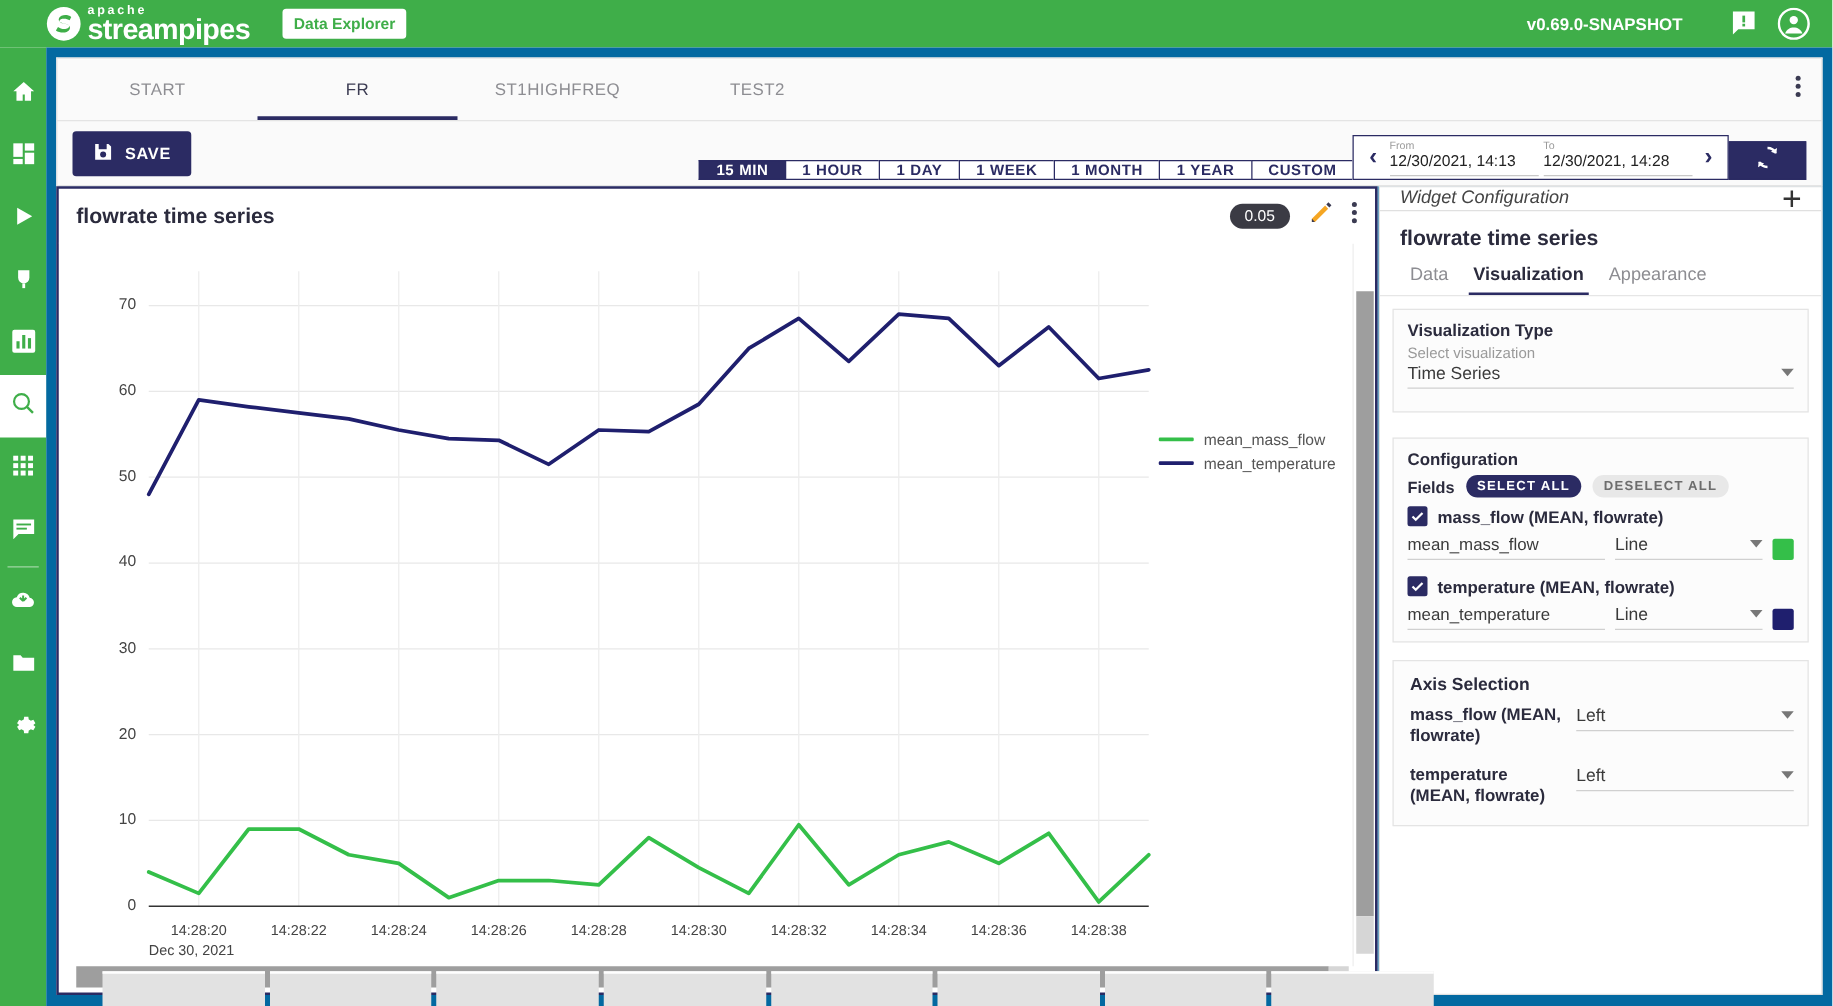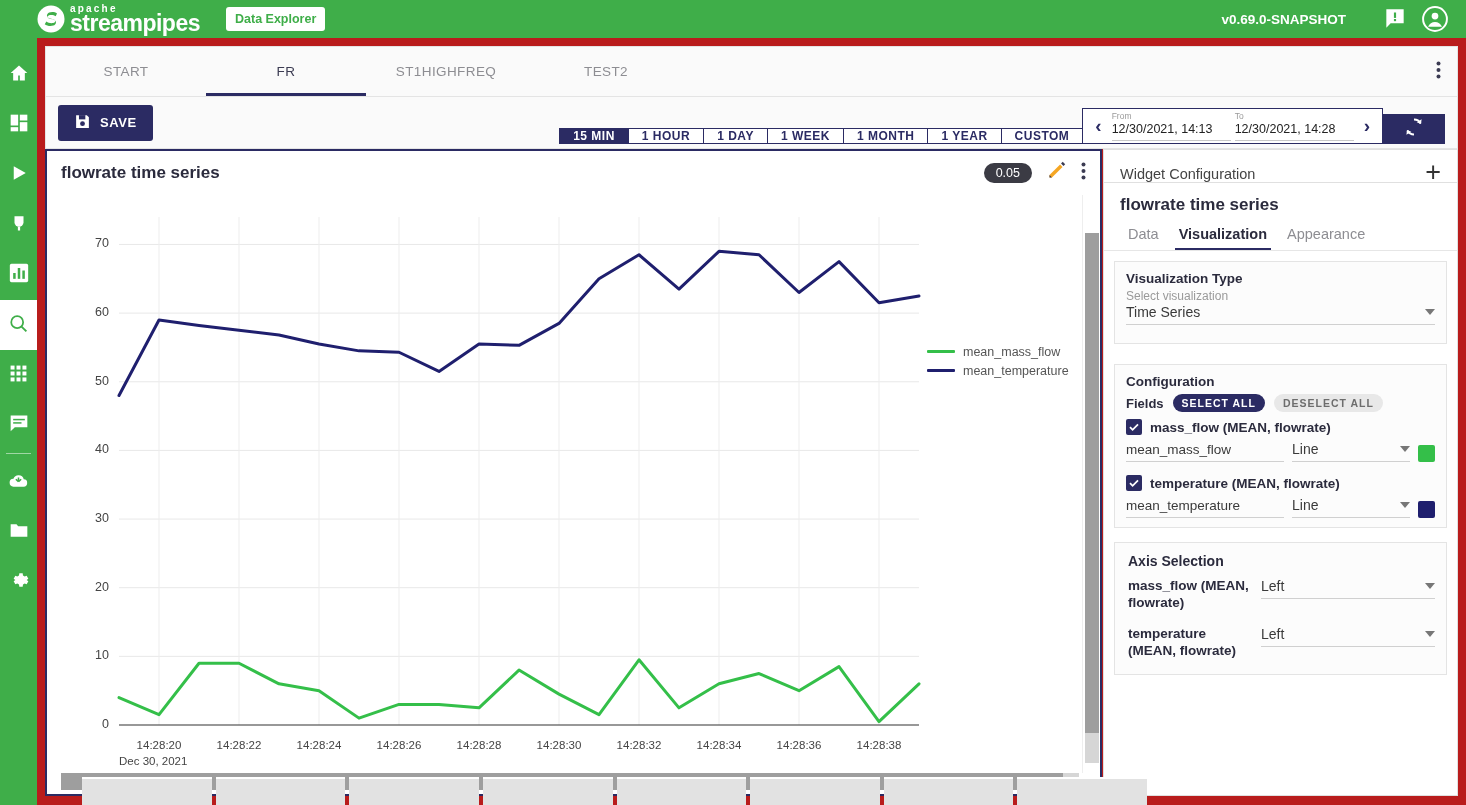--- a/index.html
+++ b/index.html
@@ -39,21 +39,21 @@
   .side-item {
     width: 37px; height: 50px; display: flex; align-items: center; justify-content: center;
     cursor: pointer;
   }
   .side-item.active { background: #ffffff; }
   .side-sep { width: 25px; height: 1px; background: rgba(255,255,255,0.5); margin: 3px 0; }
 
   
   .content {
     position: absolute; top: 38px; left: 37px; width: 1429px; height: 767px;
-    background: #b91c1c; padding: 8px 8px 0 8px;
+    background: #0369a1; padding: 8px 8px 0 8px;
   }
 
   .tabbar {
     height: 50px; background: #fafafa; border: 1px solid #e4e4e4; border-bottom: none;
     display: flex; align-items: stretch; position: relative;
   }
   .tab {
     min-width: 160px; display: flex; align-items: center; justify-content: center;
     font-size: 13.5px; letter-spacing: 0.4px; color: #8d8d92; cursor: pointer;
     position: relative; font-family: "Liberation Sans", sans-serif;
@@ -137,22 +137,22 @@
   .ylabel { position: absolute; font-size: 12.5px; color: #444; text-align: right; width: 30px; }
   .xlabel { position: absolute; font-size: 11.5px; color: #444; text-align: center; width: 80px; }
   .xsub { position: absolute; font-size: 11.5px; color: #444; }
 
   
   .cfg-panel {
     width: 356px; margin-left: 1px; background: #fff; border: 1px solid #e0e0e0;
     display: flex; flex-direction: column;
   }
   .cfg-head {
-    height: 33px; display: flex; align-items: flex-end; padding: 0 16px;
-    border-bottom: 1px solid #e0e0e0; background: #fff;
+    height: 19px; display: flex; align-items: flex-start; padding: 0 16px;
+    border-bottom: 1px solid #e0e0e0; background: #fff; font-style: italic;
   }
   .cfg-head-title { font-size: 14.5px; color: #444; }
   .cfg-plus { margin-left: auto; font-size: 27px; color: #333; line-height: 0.7; cursor: pointer; font-weight: 300; }
   .cfg-widget-name { font-size: 17px; font-weight: bold; color: #2b2b3d; padding: 12px 16px 6px 16px; }
   .cfg-tabs { display: flex; padding: 0 14px; border-bottom: 1px solid #e6e6e6; }
   .cfg-tab {
     font-size: 14.5px; color: #8d8d92; padding: 5px 10px 8px 10px; cursor: pointer; position: relative;
   }
   .cfg-tab.active { color: #2b2b3d; font-weight: bold; }
   .cfg-tab.active::after {

